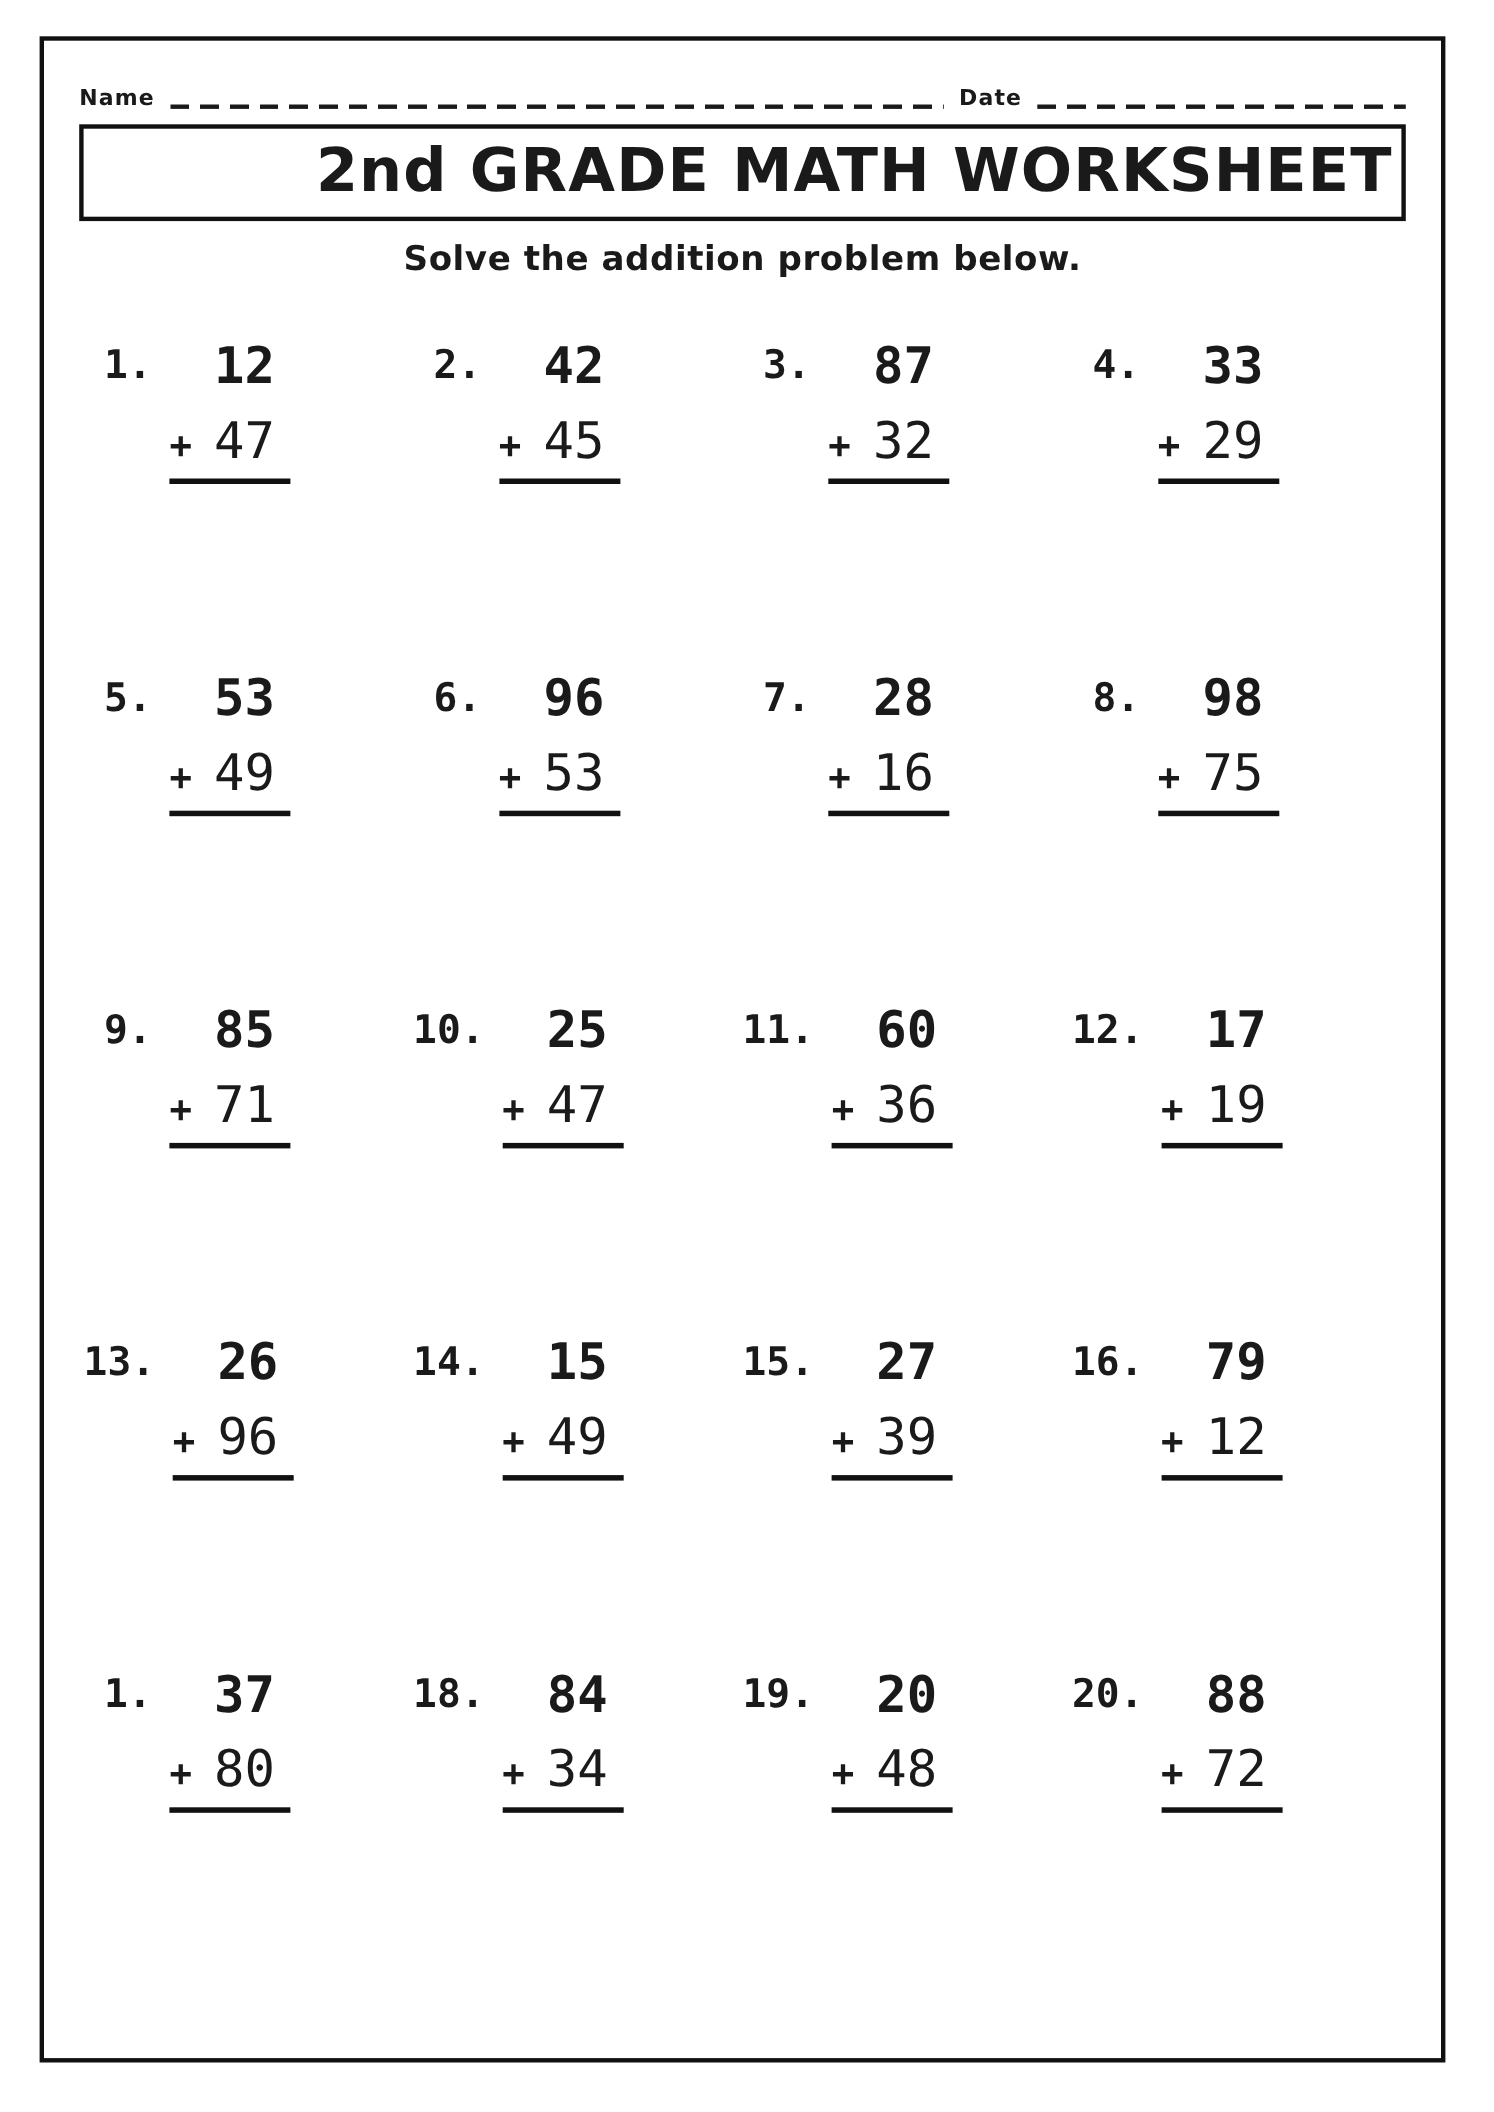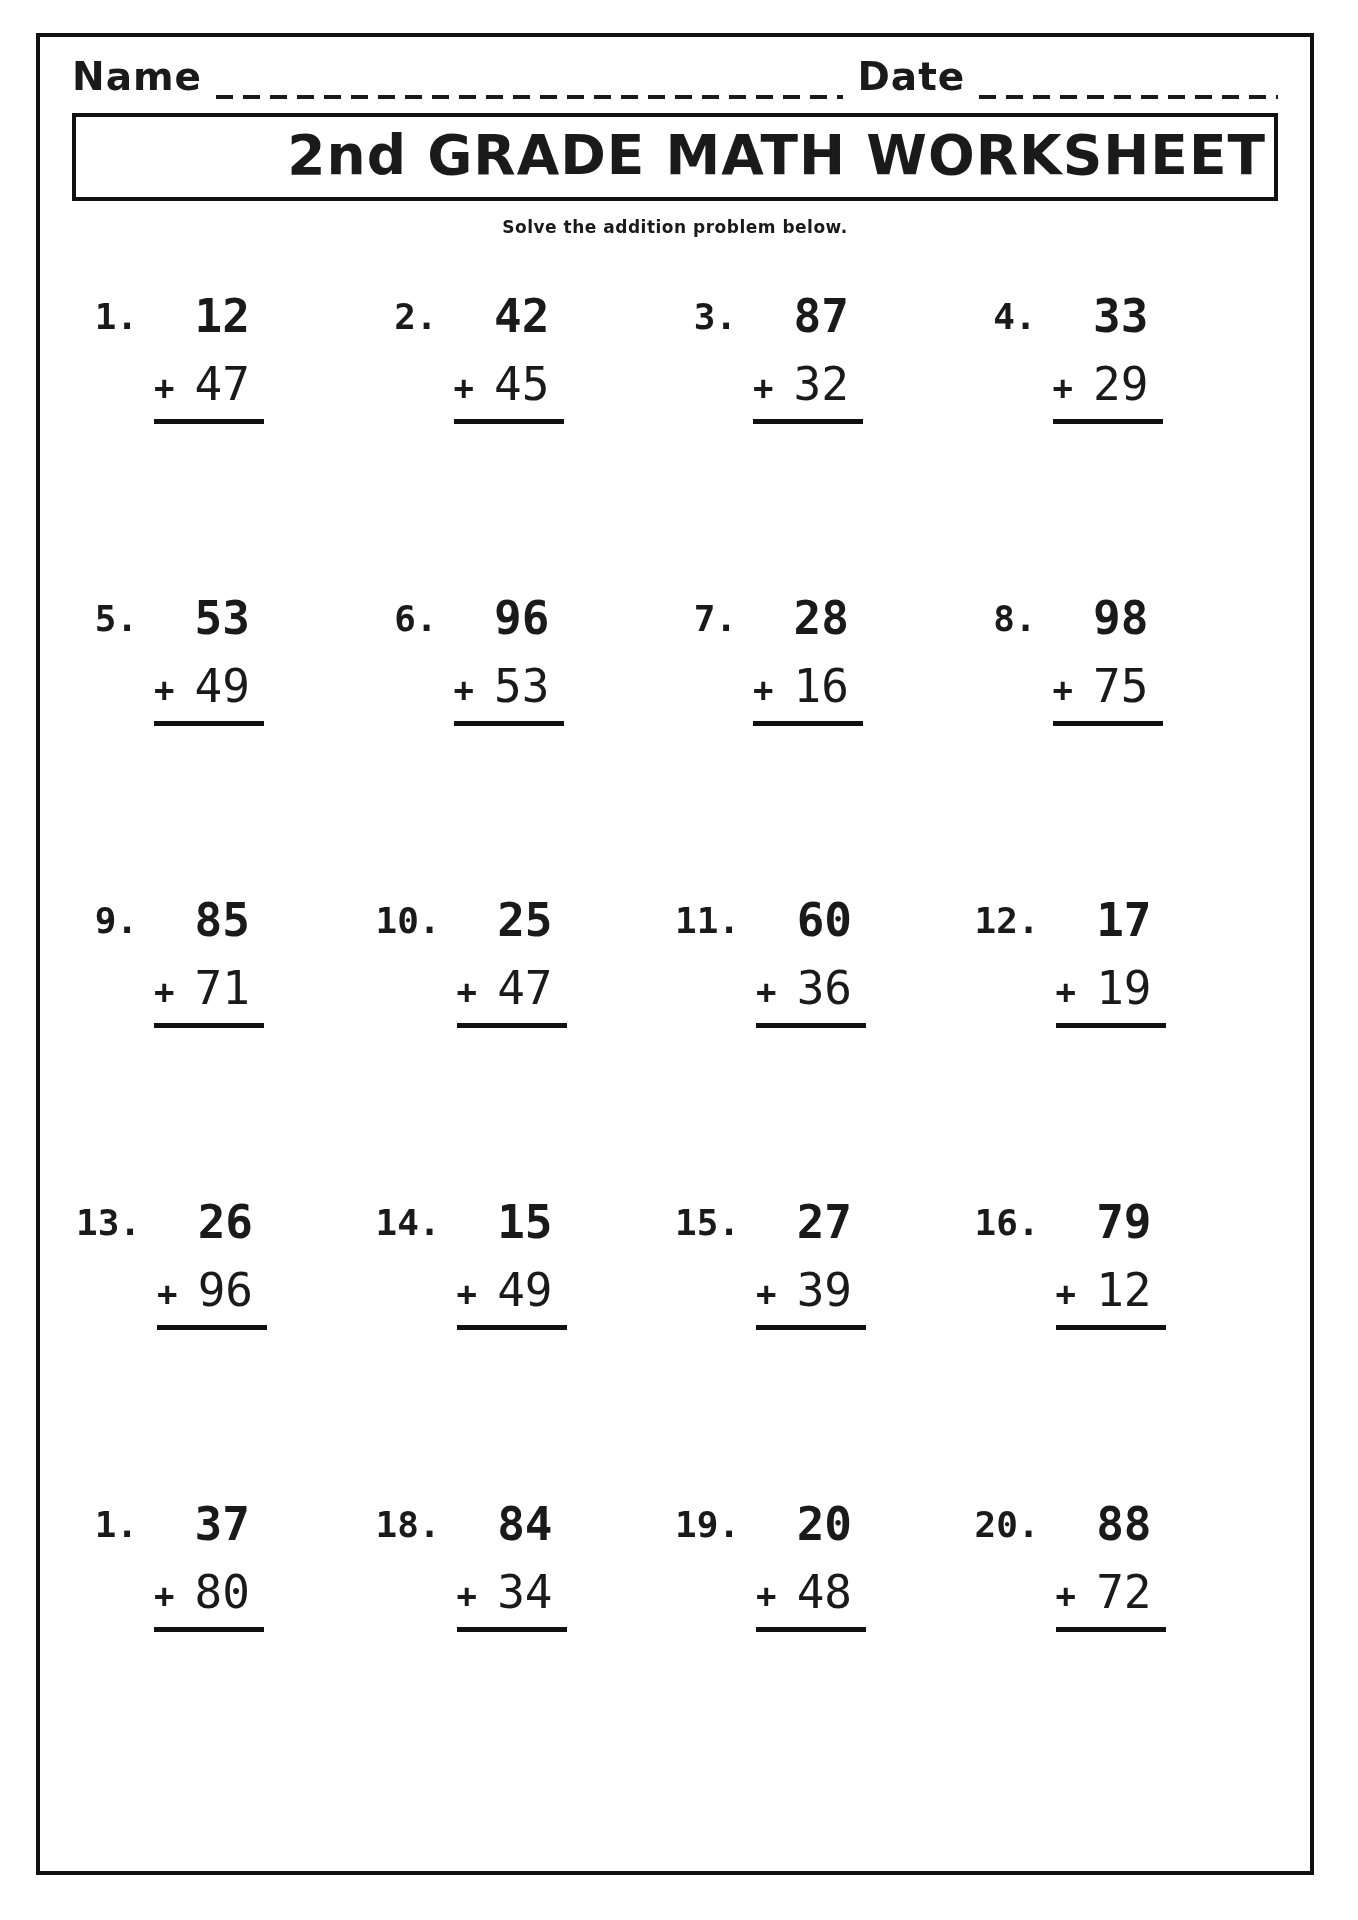--- a/index.html
+++ b/index.html
@@ -28,21 +28,21 @@
   }
   
   .header-row {
     display: flex;
     align-items: flex-end;
     gap: 14px;
     height: 42px;
     margin-bottom: 14px;
   }
   .header-label {
-    font-size: 39px;
+    font-size: 20px;
     font-weight: bold;
     letter-spacing: 1px;
     line-height: 1.1;
   }
   .fill-line {
     height: 30px;
     background-image: repeating-linear-gradient(to right, #1a1a1a 0 17px, transparent 17px 27px);
     background-size: 100% 4px;
     background-repeat: no-repeat;
     background-position: 0 bottom;
@@ -63,21 +63,21 @@
   }
   .title-sub {
     font-size: 28px;
     font-weight: bold;
     letter-spacing: 2px;
     margin-top: 4px;
   }
   
   .instruction {
     text-align: center;
-    font-size: 17px;
+    font-size: 31px;
     font-weight: bold;
     margin-top: 16px;
     letter-spacing: 0.5px;
   }
   
   .grid {
     margin-top: 56px;
     display: grid;
     grid-template-columns: repeat(4, 1fr);
     grid-auto-rows: 302px;

